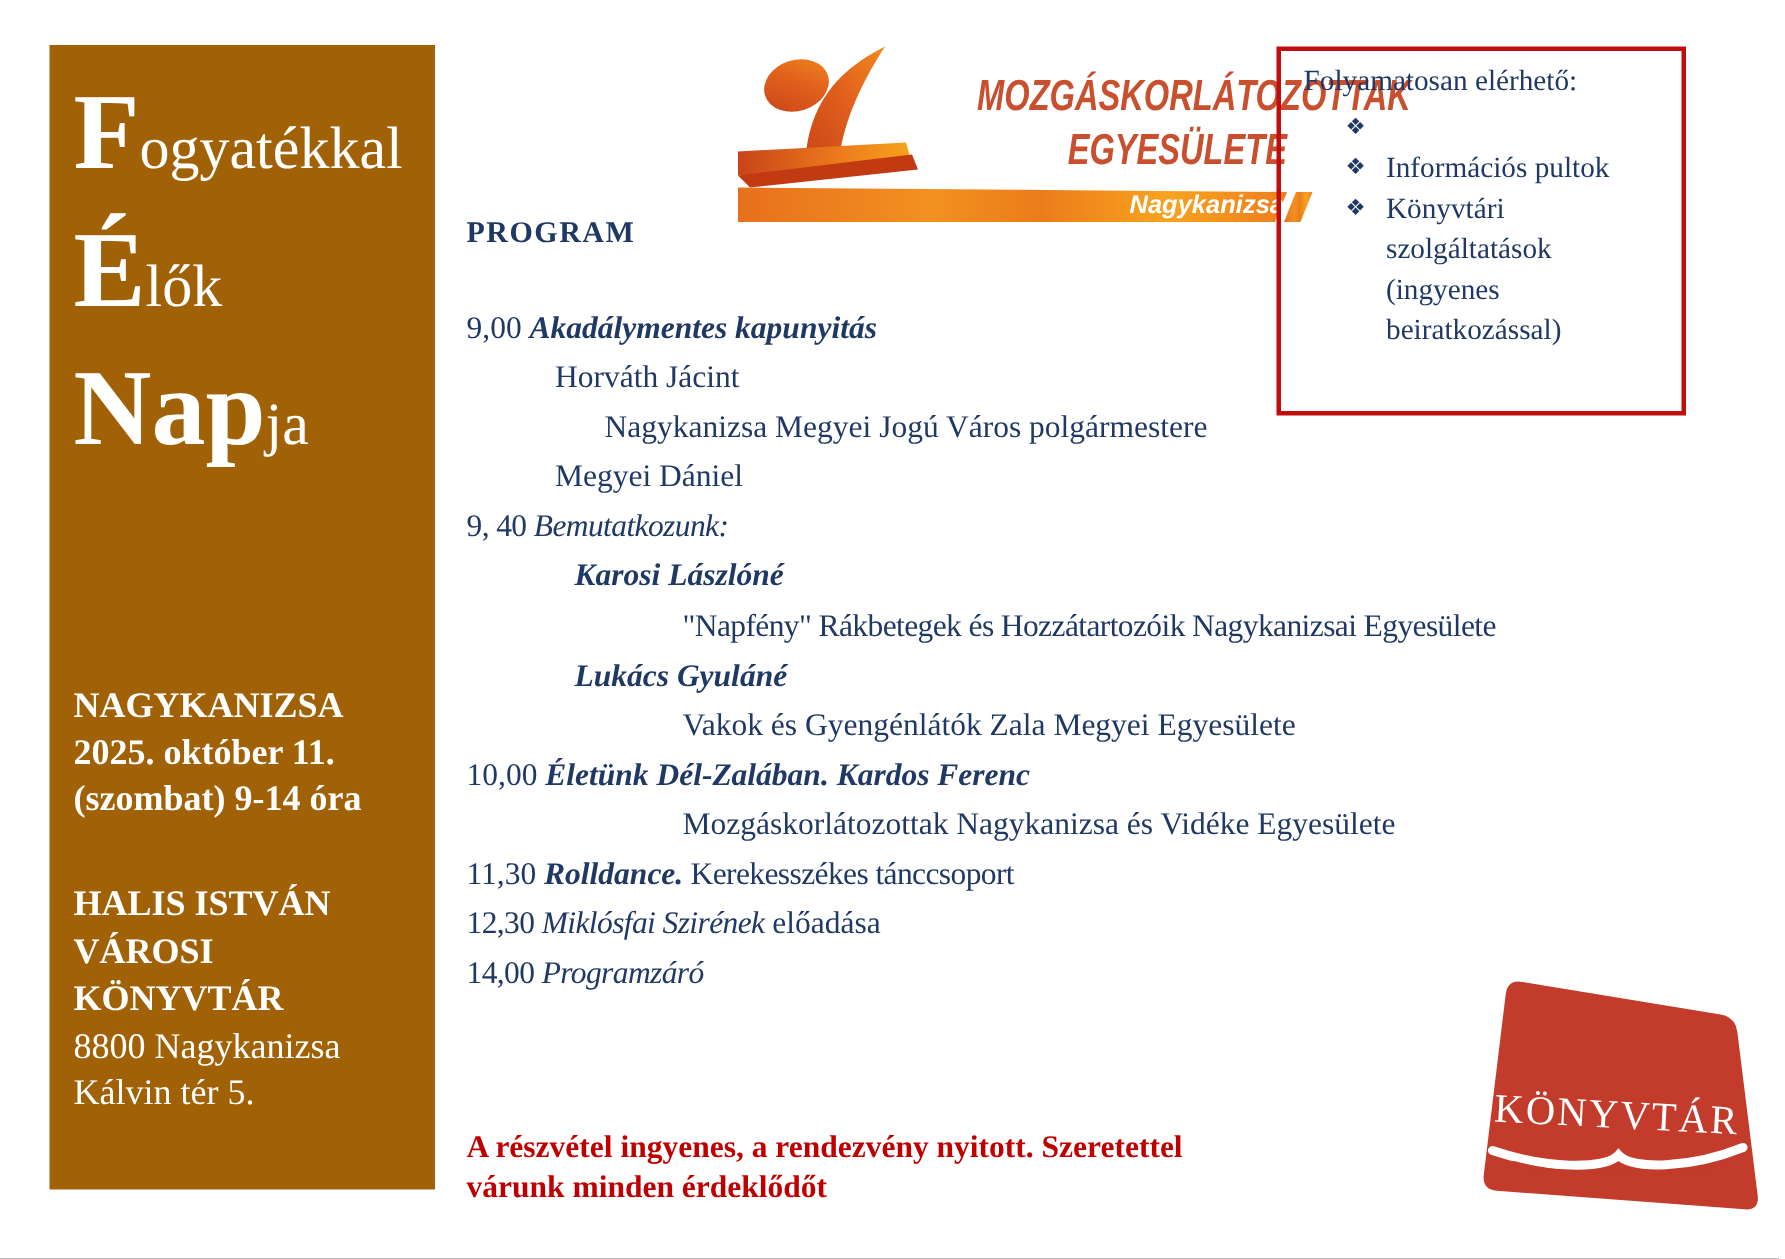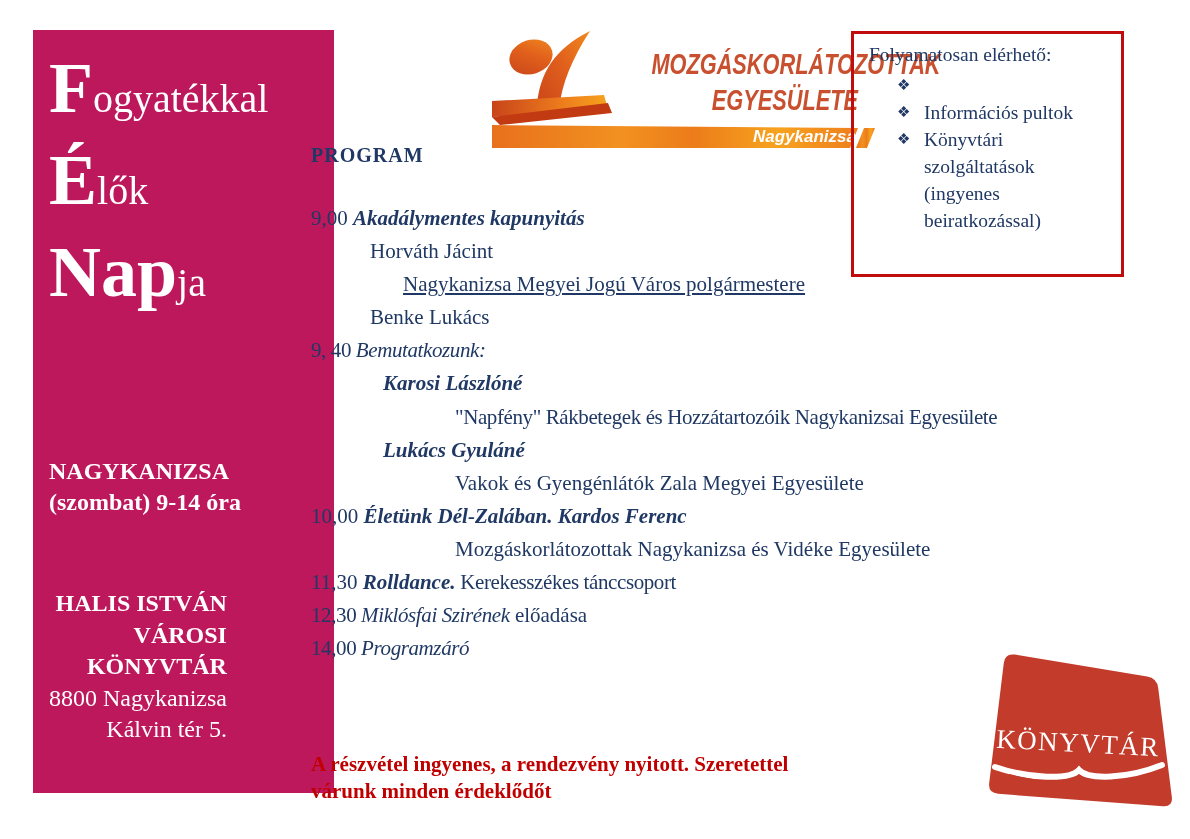--- a/index.html
+++ b/index.html
@@ -5,21 +5,21 @@
   html,body{margin:0;padding:0;background:#888;}
   #page{position:relative;width:1190px;height:839px;background:#ffffff;overflow:hidden;
         font-family:"Liberation Serif","DejaVu Serif",serif;}
   
   #sidebar{position:absolute;left:33px;top:30px;width:257px;height:763px;color:#fff;}
   #sb-title{position:absolute;left:16px;top:12px;right:4px;}
   .title-line{height:92px;line-height:92px;white-space:nowrap;}
   .title-line .big{font-size:72px;font-weight:700;}
   .title-line .small{font-size:40px;}
   #sb-event{position:absolute;left:16px;top:426px;font-size:24px;font-weight:700;line-height:31px;white-space:nowrap;}
-  #sb-venue{position:absolute;left:16px;top:558px;font-size:24px;line-height:31.5px;white-space:nowrap;text-align:right;}
+  #sb-venue{position:absolute;left:16px;top:558px;font-size:24px;line-height:31.5px;white-space:nowrap;}
   #sb-venue .vb{font-weight:700;}
   
   #figure-svg{position:absolute;left:490px;top:25px;}
   #org-name{position:absolute;left:555px;top:46px;width:303px;text-align:right;
             font-family:"Liberation Sans",sans-serif;font-weight:700;font-style:italic;
             font-size:29px;line-height:36px;}
   #org-name .cond{display:inline-block;transform:scaleX(0.75);transform-origin:100% 50%;white-space:nowrap;}
   #city-banner{position:absolute;left:640px;top:127px;width:216px;text-align:right;color:#fff;
             font-family:"Liberation Sans",sans-serif;font-weight:700;font-style:italic;font-size:17px;line-height:20px;}
   
@@ -28,40 +28,41 @@
   #ib-title{font-size:19.5px;line-height:26px;}
   #ib-list{margin-top:4px;}
   .ib-item{display:flex;}
   .ib-bullet{flex:none;margin-left:28px;width:27px;font-size:15px;line-height:27px;}
   .ib-line{font-size:19.5px;line-height:27px;white-space:nowrap;}
   
   #program-heading{position:absolute;left:311px;top:144px;font-size:20px;font-weight:700;letter-spacing:1px;}
   #program-list{position:absolute;left:311px;top:202px;width:770px;}
   .program-line{height:33.1px;line-height:33.1px;font-size:21px;white-space:nowrap;}
   .ind0{padding-left:0;} .ind1{padding-left:59px;} .ind2{padding-left:72px;}
-  .ind3{padding-left:92px;text-decoration:underline;} .ind4{padding-left:144px;}
+  .ind3{padding-left:92px;} .ind4{padding-left:144px;}
   .s-r{} .s-b{font-weight:400;} .s-bi{font-weight:700;font-style:italic;} .s-rn{letter-spacing:-0.4px;} .s-in{font-style:italic;letter-spacing:-0.4px;}
   
   #footer-note{position:absolute;left:311px;top:751px;width:620px;font-size:21px;font-weight:700;line-height:27px;}
   
   #library-svg{position:absolute;left:975px;top:628px;}
 </style>
 </head>
 <body>
 
 <div id="page">
 
-  <div id="sidebar" style="background: #be185d; color: rgb(255, 255, 255); padding-left: 44px;">
+  <div id="sidebar" style="background: #a16207; color: rgb(255, 255, 255);">
     <div id="sb-title">
         <div class="title-line"><span class="big">F</span><span class="small">ogyatékkal</span></div>
         <div class="title-line"><span class="big">É</span><span class="small">lők</span></div>
         <div class="title-line"><span class="big">Nap</span><span class="small">ja</span></div>
       </div>
     <div id="sb-event">
         <div>NAGYKANIZSA</div>
+        <div>2025. október 11.</div>
         <div>(szombat) 9-14 óra</div>
       </div>
     <div id="sb-venue">
         <div class="vb">HALIS ISTVÁN</div>
         <div class="vb">VÁROSI</div>
         <div class="vb">KÖNYVTÁR</div>
         <div class="vr">8800 Nagykanizsa</div>
         <div class="vr">Kálvin tér 5.</div>
       </div>
   </div>
@@ -121,21 +122,21 @@
           </div>
         </div>
       </div>
   </div>
 
   <div id="program-heading" style="color: rgb(31, 56, 100);">PROGRAM</div>
   <div id="program-list" style="color: rgb(31, 56, 100);">
       <div class="program-line ind0"><span class="s-r">9,00 </span><span class="s-bi">Akadálymentes kapunyitás</span></div>
       <div class="program-line ind1"><span class="s-b">Horváth Jácint</span></div>
       <div class="program-line ind3"><span class="s-r">Nagykanizsa Megyei Jogú Város polgármestere</span></div>
-      <div class="program-line ind1"><span class="s-b">Benke Lukács</span></div>
+      <div class="program-line ind1"><span class="s-b">Megyei Dániel</span></div>
       <div class="program-line ind0"><span class="s-rn">9, 40 </span><span class="s-in">Bemutatkozunk:</span></div>
       <div class="program-line ind2"><span class="s-bi">Karosi Lászlóné</span></div>
       <div class="program-line ind4"><span class="s-rn">"Napfény" Rákbetegek és Hozzátartozóik Nagykanizsai Egyesülete</span></div>
       <div class="program-line ind2"><span class="s-bi">Lukács Gyuláné</span></div>
       <div class="program-line ind4"><span class="s-r">Vakok és Gyengénlátók Zala Megyei Egyesülete</span></div>
       <div class="program-line ind0"><span class="s-r">10,00 </span><span class="s-bi">Életünk Dél-Zalában. Kardos Ferenc</span></div>
       <div class="program-line ind4"><span class="s-r">Mozgáskorlátozottak Nagykanizsa és Vidéke Egyesülete</span></div>
       <div class="program-line ind0"><span class="s-r">11,30 </span><span class="s-bi">Rolldance.</span><span class="s-rn"> Kerekesszékes tánccsoport</span></div>
       <div class="program-line ind0"><span class="s-rn">12,30 </span><span class="s-in">Miklósfai Szirének</span><span class="s-r"> </span><span class="s-b">előadása</span></div>
       <div class="program-line ind0"><span class="s-rn">14,00 </span><span class="s-in">Programzáró</span></div>

